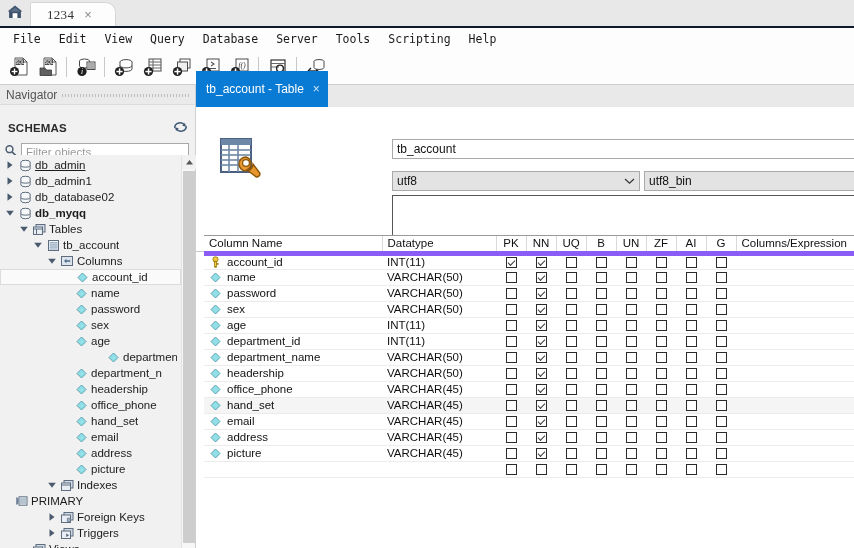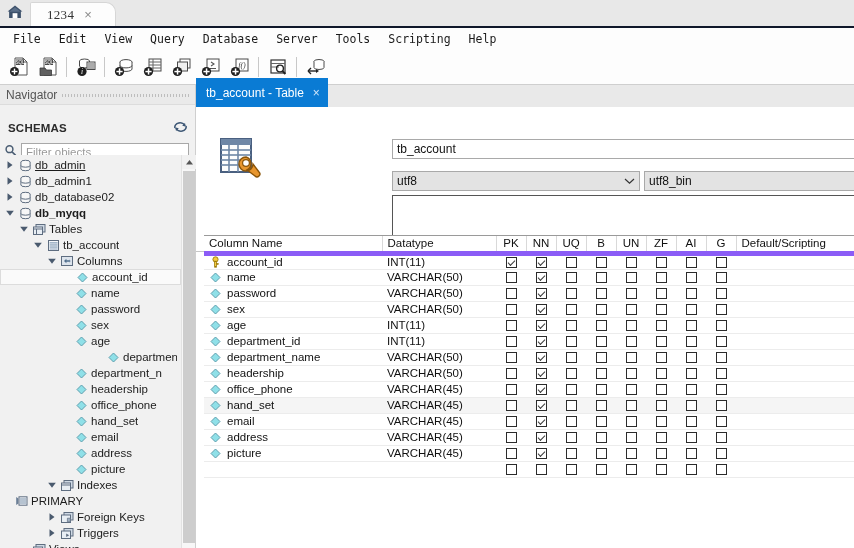--- a/index.html
+++ b/index.html
@@ -109,21 +109,21 @@
   }
   .tsc-up { width:14px; height:14px; display:flex; align-items:center; justify-content:center; background:#f1f1f1; cursor:pointer;}
   .tsc-thumb { position:absolute; top:16px; left:1px; width:12px; height:372px; background:#cdcdcd; cursor:pointer;}
 
   
   .editor {
     position:absolute; left:196px; top:85px; width:658px; height:463px; background:#fff;
   }
   .ed-tabbar { height:22px; background:#e9e9e9; display:flex; align-items:flex-end; }
   .ed-tab {
-    height:29px; padding:0 8px 0 10px; background:#0a7bd4; color:#fff;
+    height:36px; padding:0 8px 0 10px; background:#0a7bd4; color:#fff;
     display:flex; align-items:center; gap:9px; font-size:12px; cursor:pointer;
   }
   .ed-tab .x { color:#cfe6fa; font-size:12px; }
 
   .ed-form { position:relative; height:145px; background:#fff; border-bottom:1px solid #c6c6c6; }
   .tbl-icon { position:absolute; left:20px; top:27px; width:48px; height:48px; }
   .frm-label { position:absolute; font-size:12px; color:#111; text-align:right; }
   .frm-input {
     position:absolute; border:1px solid #a9a9a9; background:#fff;
     font-size:12px; padding:1px 4px; color:#111; outline:none;
@@ -721,21 +721,21 @@
             <th>Column Name</th>
             <th>Datatype</th>
             <th class="c">PK</th>
             <th class="c">NN</th>
             <th class="c">UQ</th>
             <th class="c">B</th>
             <th class="c">UN</th>
             <th class="c">ZF</th>
             <th class="c">AI</th>
             <th class="c">G</th>
-            <th>Default/Scripting</th>
+            <th>Columns/Expression</th>
           </tr>
         </thead>
         <tbody id="grid-body">
             <tr>
               <td class="namecell">
                 <span class="cellname">
                   <span style="width: 12px; display: inline-flex; align-items: center; justify-content: center;">
                     <svg width="11" height="12" viewBox="0 0 11 12">
                       <circle cx="5.5" cy="3.4" r="2.6" fill="#f6cc3f" stroke="#9a7a0d" stroke-width=".9"></circle>
      <rect x="4.6" y="5.2" width="1.8" height="6" fill="#f6cc3f" stroke="#9a7a0d" stroke-width=".8"></rect>

